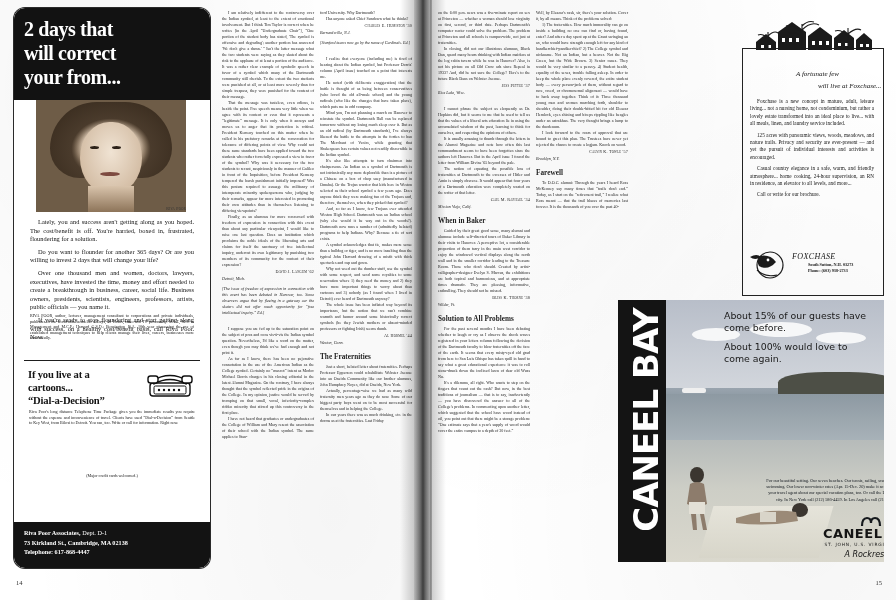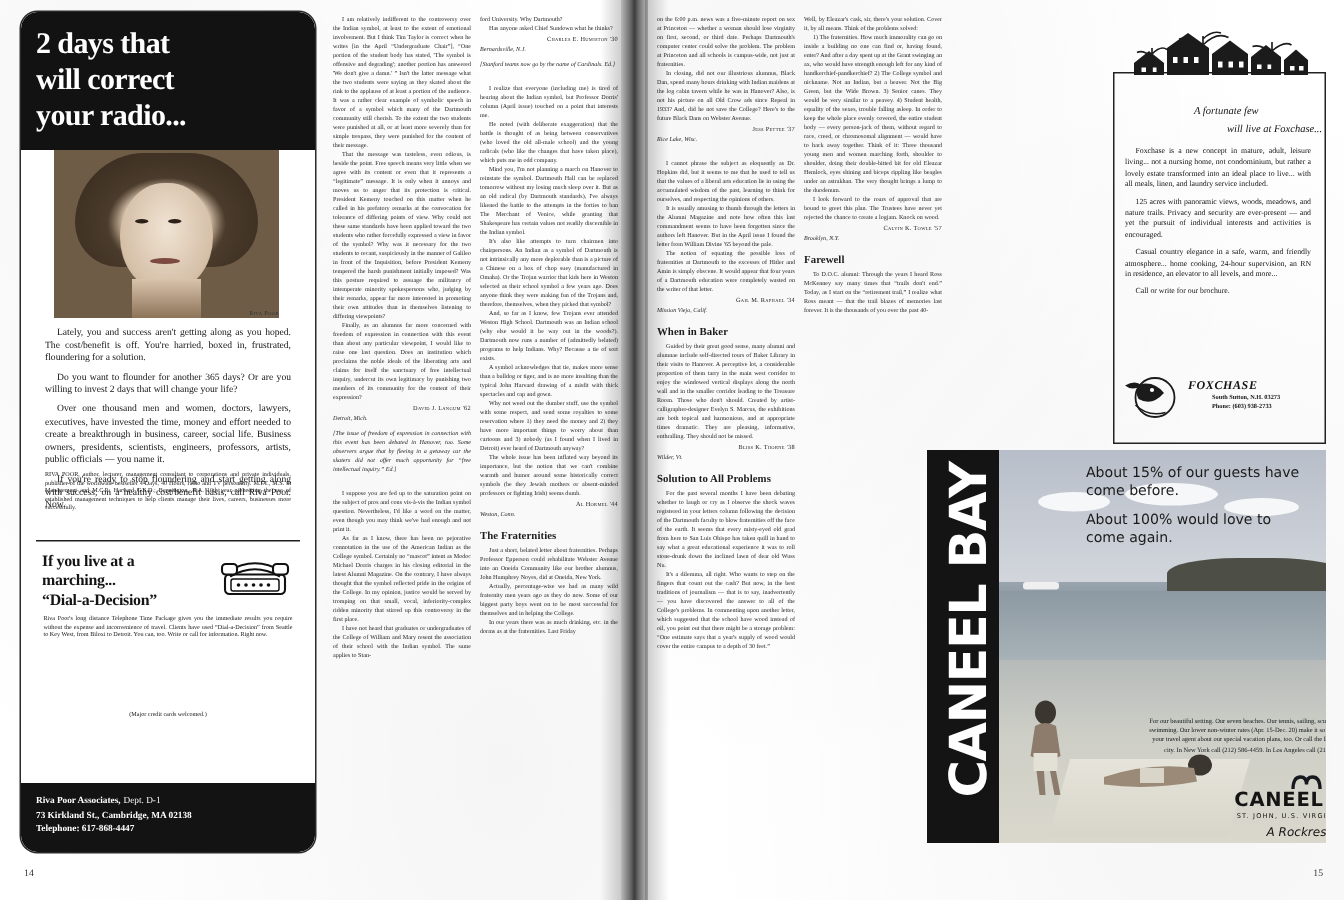--- a/index.html
+++ b/index.html
@@ -92,21 +92,21 @@
   .fox-ad{position:absolute;left:742px;top:12px;width:142px;height:284px;}
   .fox-border{position:absolute;left:0;top:36px;width:140px;height:246px;border:1px solid #222;}
   .fox-illo{position:absolute;left:2px;top:0;width:138px;height:52px;overflow:hidden;}
   .fox-script{position:absolute;left:10px;top:56px;width:120px;font-style:italic;
       font-family:"Liberation Serif",serif;font-size:7px;line-height:12px;margin-left:44px;}
   .fox-script .l2{padding-left:22px;font-style:italic;}
   .fox-body{position:absolute;left:8px;top:86px;width:124px;font-size:5.2px;line-height:7.4px;
       text-align:justify;}
   .fox-body p{margin:0 0 4px 0;text-indent:7px;}
   .fox-logo{position:absolute;left:6px;top:238px;width:130px;height:38px;}
-  .fox-name{position:absolute;left:44px;top:2px;font-style:italic;font-weight:bold;font-size:8px;
+  .fox-name{position:absolute;left:44px;top:2px;font-style:italic;font-weight:normal;font-size:8px;
       letter-spacing:.4px;}
   .fox-addr{position:absolute;left:60px;top:12px;font-size:4.2px;line-height:6px;font-weight:bold;}
 
   
   .caneel{position:absolute;left:618px;top:300px;width:266px;height:262px;}
   .caneel-logo-strip{position:absolute;left:0;top:0;width:48px;height:262px;background:#141414;}
   .caneel-vert{position:absolute;left:-96px;top:100px;width:248px;transform:rotate(-90deg);
       color:#fff;font-weight:bold;font-size:34px;letter-spacing:-1px;text-align:center;
       font-family:"DejaVu Sans",sans-serif;}
   .caneel-photo{position:absolute;left:48px;top:0;width:218px;height:262px;overflow:hidden;
@@ -145,21 +145,21 @@
 
 <div class="spread">
 
   <div class="page page-left">
 
     <div class="riva-ad">
       <div class="riva-head">
         <div class="hl">
           <div>2 days that</div>
           <div>will correct</div>
-          <div>your radio...</div>
+          <div>your from...</div>
         </div>
       </div>
 
       <div class="riva-photo">
         <div class="hair"></div>
         <div class="face"></div>
         <div class="nk"></div>
         <div class="eyeL"></div>
         <div class="eyeR"></div>
         <div class="mouth"></div>
@@ -173,21 +173,21 @@
         <p>If you're ready to stop floundering and start getting along with success, on a healthy cost/benefit basis, call Riva Poor. Now.</p>
       </div>
 
       <div class="riva-fine">RIVA POOR, author, lecturer, management consultant to corporations and private individuals, publisher of the worldwide bestseller 4 Days, 40 Hours, radio and TV personality. M.I.T., M.S. in Management and M.C.P.; Harvard G.S.D.; Bennington, B.A. 10th year pioneering the use of established management techniques to help clients manage their lives, careers, businesses more successfully.</div>
 
       <div class="riva-divider"></div>
 
       <div class="dial-box">
         <div class="dial-title">
           <div>If you live at a</div>
-          <div>marching...</div>
+          <div>cartoons...</div>
           <div class="q">“Dial-a-Decision”</div>
         </div>
         <svg class="phone-ico" viewBox="0 0 52 34">
           <rect x="6" y="16" width="40" height="13" rx="3" fill="#fff" stroke="#111" stroke-width="1.4"></rect>
           <rect x="10" y="19" width="32" height="8" rx="1.5" fill="none" stroke="#111" stroke-width="1"></rect>
           <circle cx="15" cy="23" r="1.2" fill="#111"></circle>
             <circle cx="20" cy="23" r="1.2" fill="#111"></circle>
           <circle cx="25" cy="23" r="1.2" fill="#111"></circle>
             <circle cx="30" cy="23" r="1.2" fill="#111"></circle>
           <circle cx="35" cy="23" r="1.2" fill="#111"></circle>

